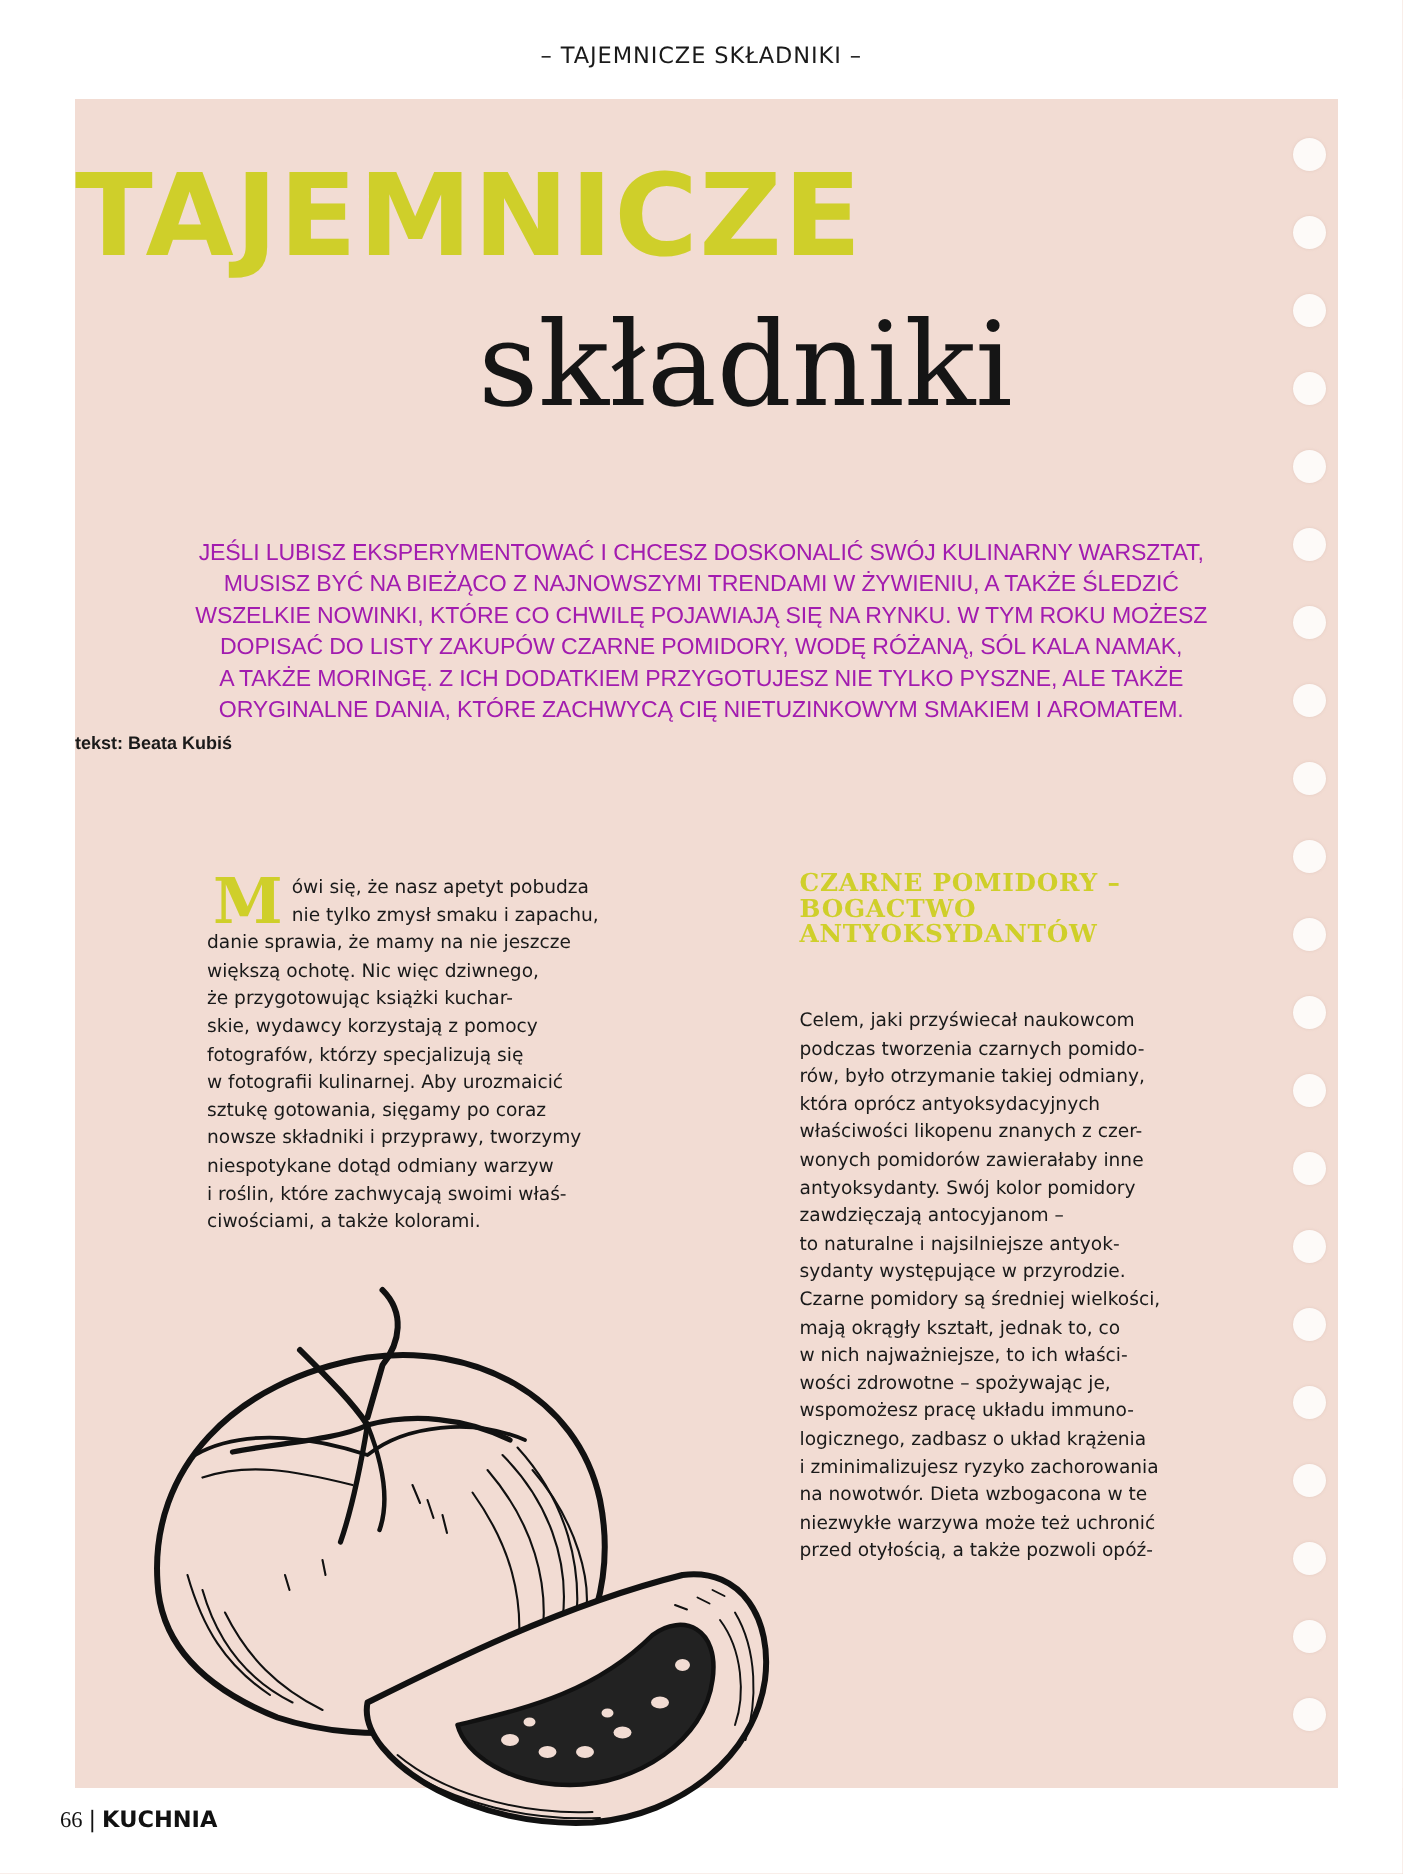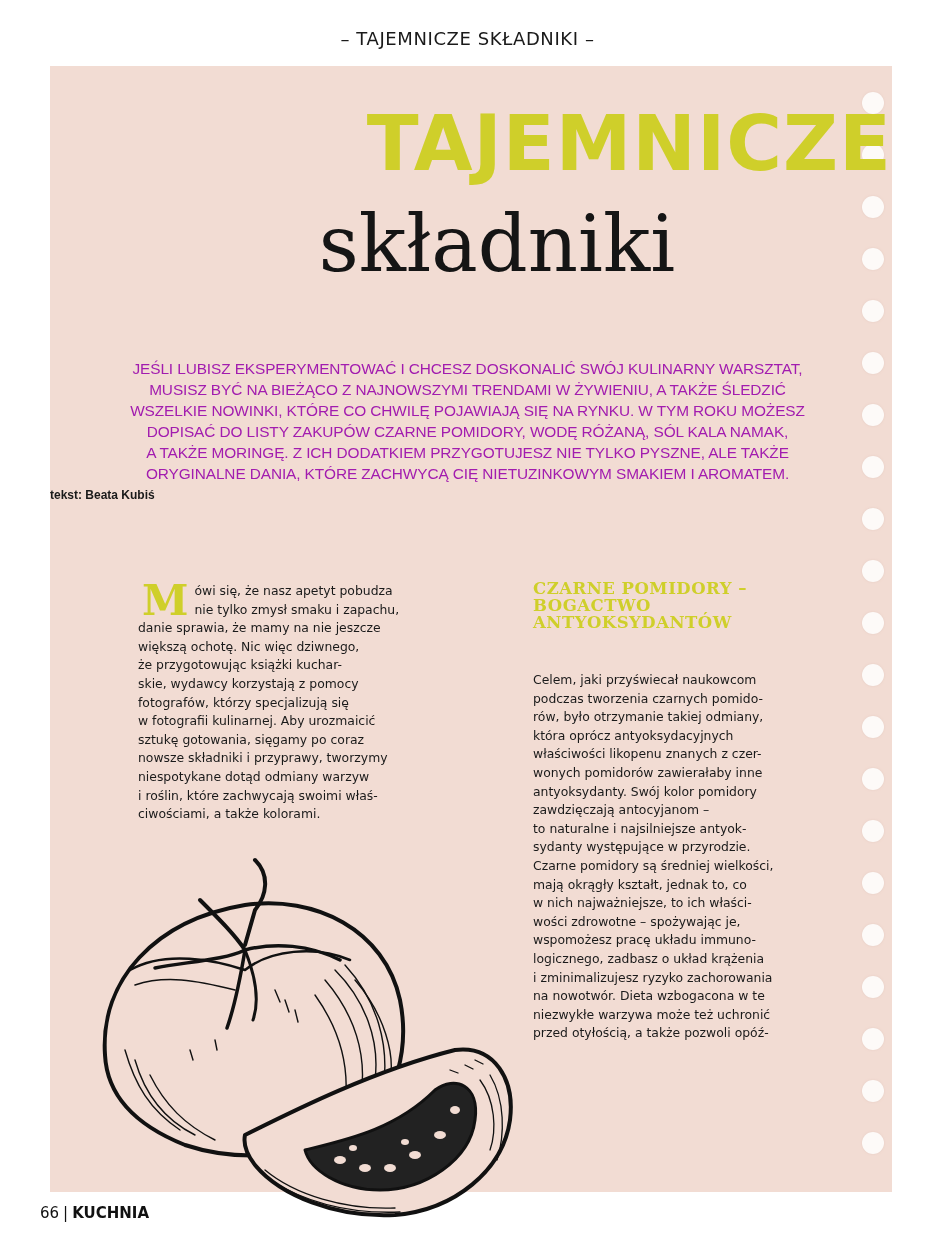--- a/index.html
+++ b/index.html
@@ -2,35 +2,35 @@
 <html><head>
 <meta charset="utf-8">
 <style>
   html, body { margin:0; padding:0; }
   body {
     width:935px; height:1249px; background:#ffffff; position:relative; overflow:hidden;
     font-family:"Liberation Sans", sans-serif; color:#1a1a1a;
   }
   .running-head {
     position:absolute; top:28px; left:0; width:935px; text-align:center;
-    font-family:"DejaVu Sans", sans-serif; font-size:18px; letter-spacing:0.6px; color:#1a1a1a;
+    font-family:"DejaVu Sans", sans-serif; font-size:15px; letter-spacing:0.6px; color:#1a1a1a;
   }
   .paper {
     position:absolute; left:50px; top:66px; width:842px; height:1126px;
     background:#f2dcd3;
   }
   .torn-edge {
     position:absolute; left:892px; top:66px; width:43px; height:1126px; background:#ffffff;
   }
   .hole {
     position:absolute; width:22px; height:22px; border-radius:50%; background:#fdfaf8;
     box-shadow:0 0 2px rgba(220,190,180,0.6);
   }
   .title-main {
-    position:absolute; top:106px; left:50px; width:842px; text-align:right;
+    position:absolute; top:106px; left:50px; width:842px; text-align:left;
     font-family:"DejaVu Sans", sans-serif; font-weight:bold; font-size:76px;
     letter-spacing:1px; color:#cfcf2a; line-height:1;
   }
   .title-sub {
     position:absolute; top:205px; left:50px; width:894px; text-align:center;
     font-family:"DejaVu Serif", serif; font-size:78px; color:#151515; line-height:1;
   }
   .lead {
     position:absolute; top:358px; left:110px; width:715px; text-align:center;
     font-family:"Liberation Sans Narrow", "Liberation Sans", sans-serif;
@@ -57,21 +57,21 @@
   }
   .col-right .body {
     font-family:"DejaVu Sans", sans-serif; font-size:12.4px; line-height:18.6px; color:#1a1a1a;
   }
   .line { display:block; white-space:nowrap; }
   .tomato { position:absolute; left:95px; top:850px; width:430px; height:370px; }
   .folio {
     position:absolute; top:1204px; left:40px;
     font-family:"DejaVu Sans", sans-serif; font-size:15px; color:#111;
   }
-  .folio .num { font-weight:normal; }
+  .folio .num { font-weight:normal;font-family:Liberation Serif, serif; }
   .folio .sep { margin:0 4px; }
   .folio .section { font-weight:bold; }
 </style>
 </head>
 <body>
 
 <div class="running-head">– TAJEMNICZE SKŁADNIKI –</div>
 
 <div class="paper"></div>
 

